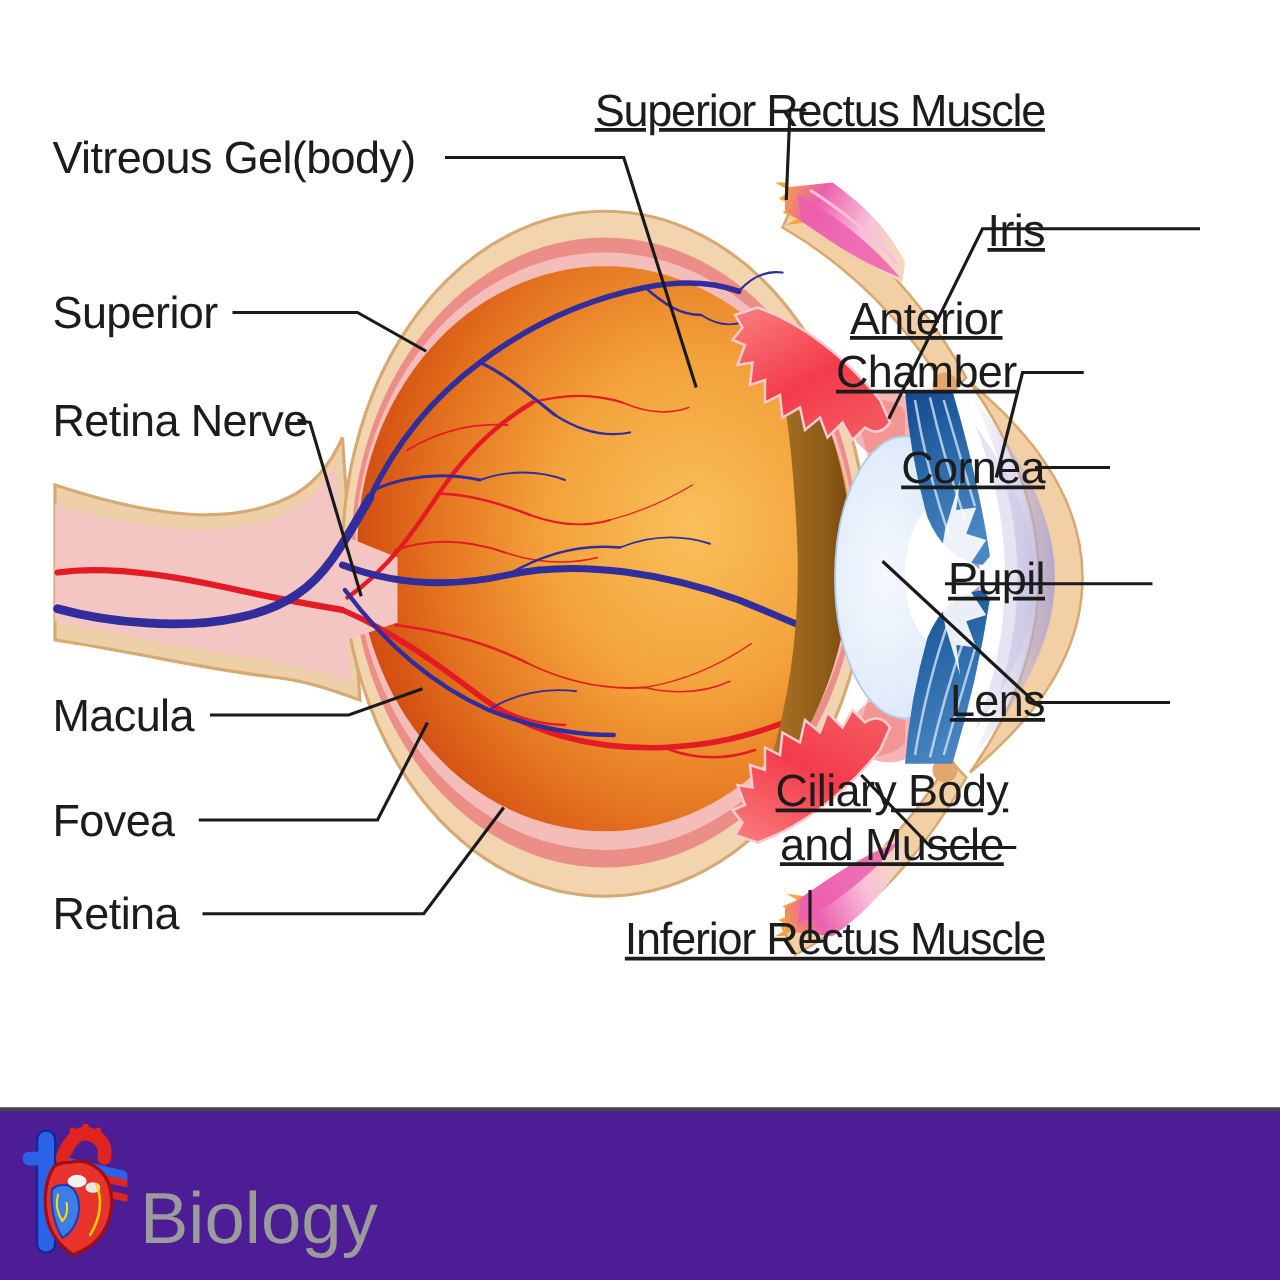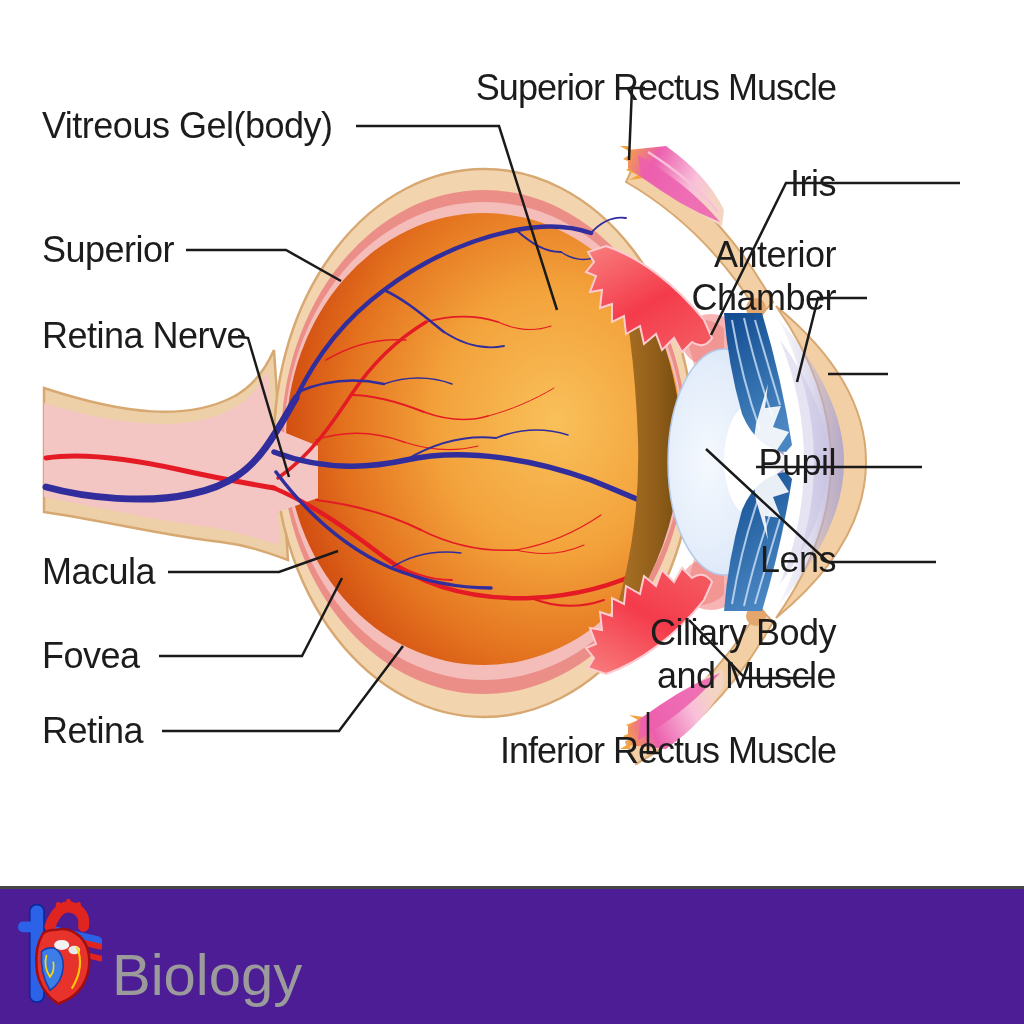--- a/index.html
+++ b/index.html
@@ -2,21 +2,21 @@
 <html><head>
 <meta charset="utf-8">
 <style>
   html,body{margin:0;padding:0;background:#fff;}
   #stage{position:relative;width:1024px;height:1024px;background:#ffffff;overflow:hidden;
          font-family:"Liberation Sans", sans-serif;}
   #diagram-wrap{position:absolute;left:16px;top:0;width:836px;height:886px;}
   #eye-svg{position:absolute;left:0;top:0;}
   .lbl{position:absolute;font-size:36px;letter-spacing:-0.5px;color:#1c1c1c;
        white-space:nowrap;transform:translateY(-50%);line-height:1.2;}
-  .lbl.right{text-align:right;white-space:normal;}
+  .lbl.right{text-align:center;white-space:normal;text-decoration:underline;}
   #footer{position:absolute;left:0;top:886px;width:1024px;height:138px;background:#4c1d95;
           border-top:3px solid #474747;box-sizing:border-box;}
   #footer-subject{position:absolute;left:112px;bottom:20px;font-size:58px;color:#9b9b9b;
                   line-height:1;}
   #footer-title{position:absolute;right:12px;bottom:10px;font-size:96px;color:#ffffff;
                 line-height:1;letter-spacing:-2px;}
   #heart{position:absolute;left:18px;bottom:10px;width:84px;height:118px;}
 </style>
 </head>
 <body>
@@ -194,20 +194,21 @@
     <div class="lbl" style="left:26px;top:126px">Vitreous Gel(body)</div>
     <div class="lbl" style="left:26px;top:250px">Superior</div>
     <div class="lbl" style="left:26px;top:336px">Retina Nerve</div>
     <div class="lbl" style="left:26px;top:656px">Fovea</div>
     <div class="lbl" style="left:26px;top:572px">Macula</div>
     <div class="lbl" style="left:26px;top:731px">Retina</div>
 
     <div class="lbl right" style="right:16px;top:88px;letter-spacing:-1px">Superior Rectus Muscle</div>
     <div class="lbl right" style="right:16px;top:184px">Iris</div>
     <div class="lbl right" style="right:16px;top:276px;width:190px">Anterior Chamber</div>
+    <div class="lbl right" style="right:16px;top:374px">Cornea</div>
     <div class="lbl right" style="right:16px;top:463px">Pupil</div>
     <div class="lbl right" style="right:16px;top:560px">Lens</div>
     <div class="lbl right" style="right:16px;top:654px;width:245px">Ciliary Body and Muscle</div>
     <div class="lbl right" style="right:16px;top:751px;letter-spacing:-1px">Inferior Rectus Muscle</div>
   </div>
 
   <div id="footer">
     <svg id="heart" viewBox="0 0 100 140">
       <rect x="14" y="10" width="17" height="116" rx="8" fill="#2b62e8" stroke="#0a2a9a" stroke-width="2"></rect>
       <rect x="0" y="30" width="22" height="13" rx="6" fill="#2b62e8"></rect>

